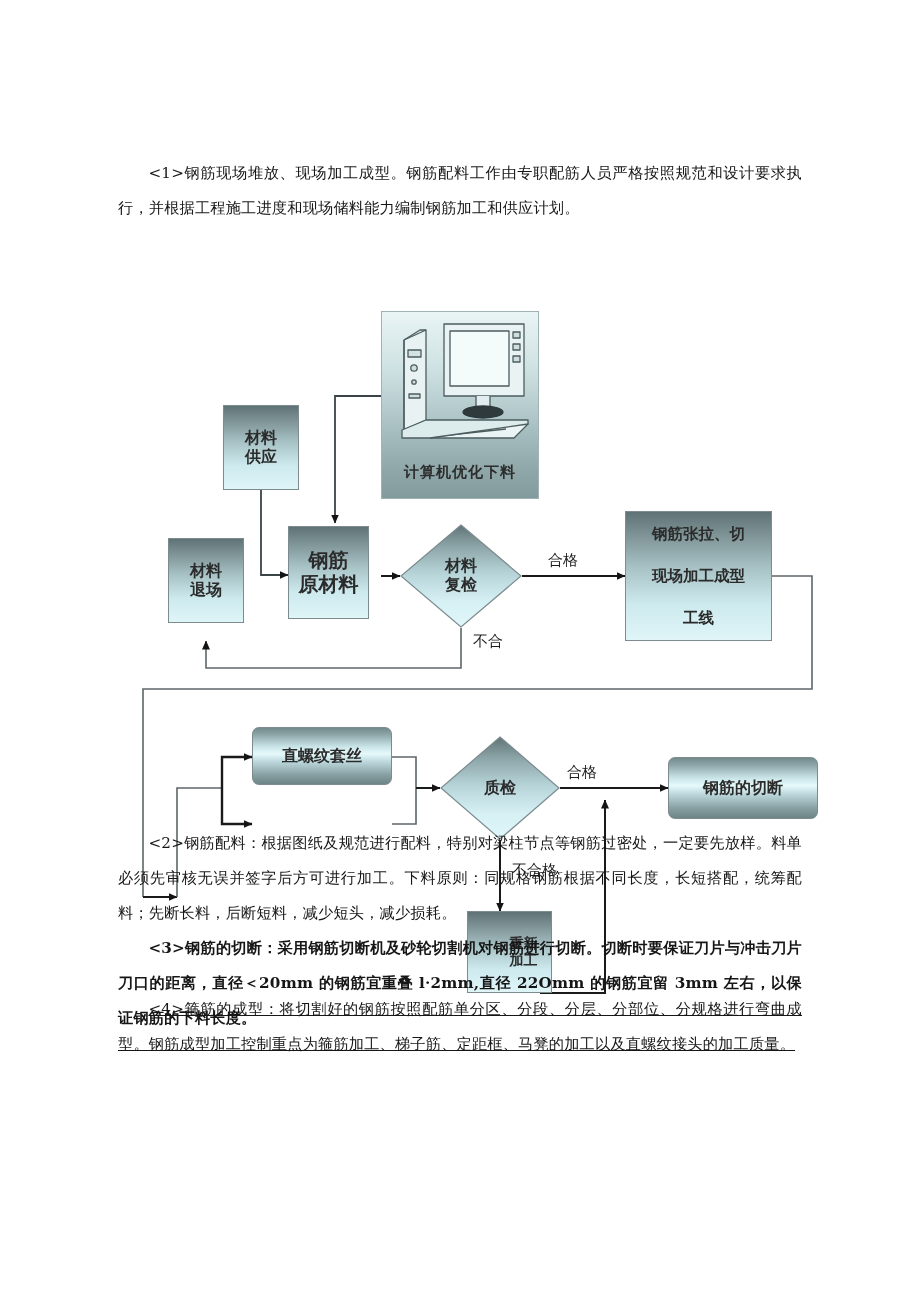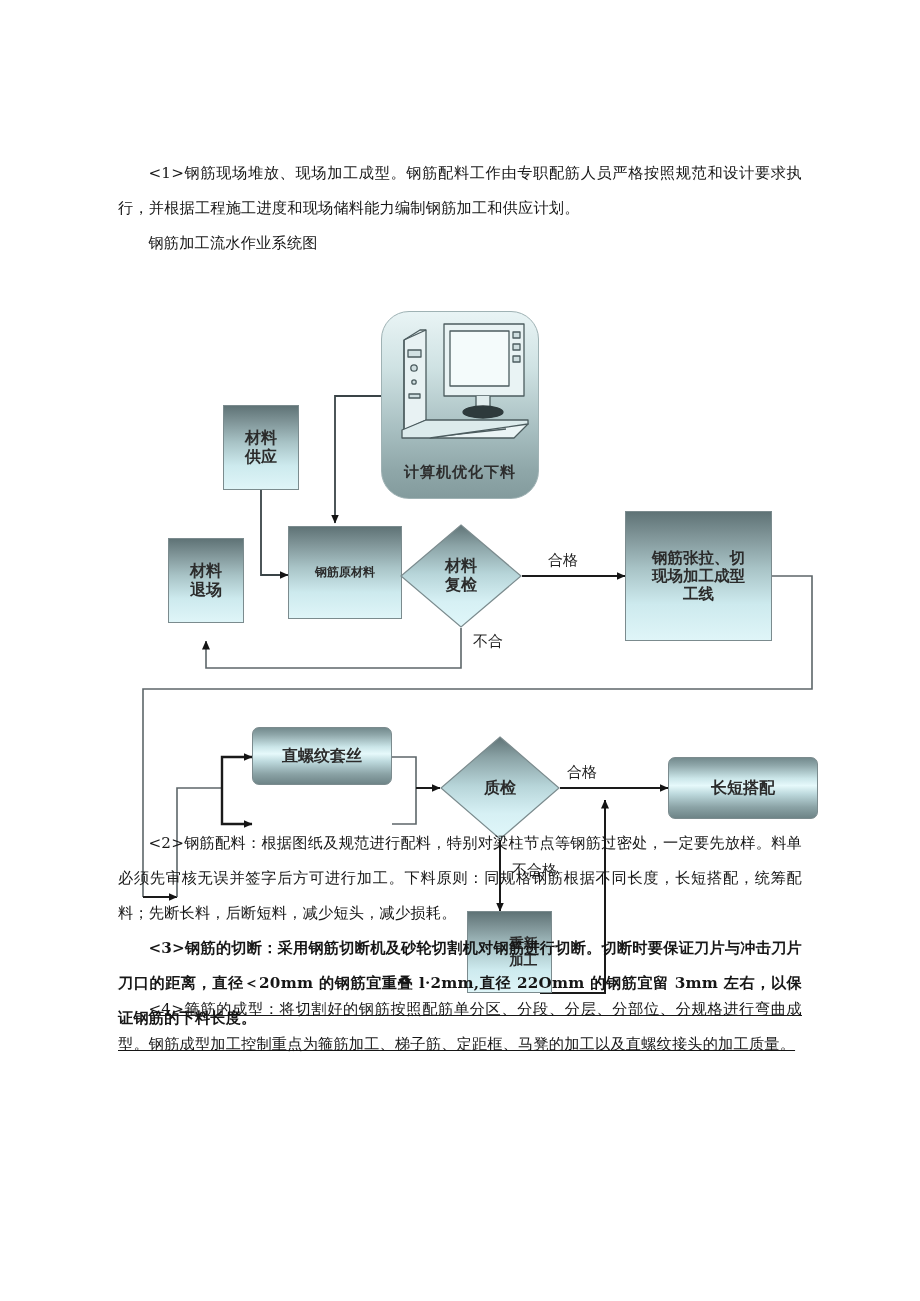--- a/index.html
+++ b/index.html
@@ -114,23 +114,20 @@
 </style>
 </head>
 <body>
 
 <div class="page">
 
   <div class="body-text" style="top:156px;">
     <span class="indent"></span><span>&lt;1&gt;钢筋现场堆放、现场加工成型。钢筋配料工作由专职配筋人员严格按照规范和设计要求执行，并根据工程施工进度和现场储料能力编制钢筋加工和供应计划。</span>
   </div>
 
-  <div class="body-text" style="top:226px;">
-    <span class="indent"></span><span>钢筋加工流水作业系统图</span>
-  </div>
 
   <div id="flowchart">
 
     <svg class="wires" viewBox="0 0 720 530">
       <defs>
         <marker id="ah" markerWidth="9" markerHeight="8" refX="8.5" refY="4" orient="auto" markerUnits="userSpaceOnUse">
           <path d="M0,0 L9,4 L0,8 z" fill="#141414"></path>
         </marker>
         <marker id="ahl" markerWidth="9" markerHeight="8" refX="8.5" refY="4" orient="auto" markerUnits="userSpaceOnUse">
           <path d="M0,0 L9,4 L0,8 z" fill="#141414"></path>
@@ -173,21 +170,21 @@
         <path d="M286,505 L310,505" marker-end="url(#ah)"></path>
 
         <path d="M430,505 L538,505" marker-end="url(#ah)"></path>
 
         <path d="M370,557 L370,628" marker-end="url(#ah)"></path>
 
         <path d="M410,710 L475,710 L475,517" marker-end="url(#ah)"></path>
       </g>
     </svg>
 
-    <div class="img-box" style="left:251px; top:28px; width:158px; height:188px;border-radius:28px;">
+    <div class="img-box" style="left:251px; top:28px; width:158px; height:188px;">
       <svg viewBox="0 0 158 150" style="position:absolute;left:0;top:0;width:158px;height:150px;">
         <g fill="none" stroke="#4c5c5f" stroke-width="1.3" stroke-linejoin="round">
 
           <path d="M22,28 L38,18 L44,18 L44,108 L22,118 Z" fill="#e8f2f3"></path>
           <path d="M22,28 L44,18"></path>
           <path d="M22,28 L22,118"></path>
           <rect x="26" y="38" width="13" height="7" fill="#d3e2e4"></rect>
           <circle cx="32" cy="56" r="3.2" fill="#cfdee0"></circle>
           <circle cx="32" cy="70" r="2.2" fill="#cfdee0"></circle>
           <rect x="27" y="82" width="11" height="4" fill="#cfdee0"></rect>
@@ -214,21 +211,21 @@
     <div class="node" style="left:93px; top:122px; width:76px; height:85px; font-size:16px; flex-direction:column;">
       <span>材料</span>
       <span>供应</span>
     </div>
 
     <div class="node" style="left:38px; top:255px; width:76px; height:85px; font-size:16px; flex-direction:column;">
       <span>材料</span>
       <span>退场</span>
     </div>
 
-    <div class="node" style="left:158px; top:243px; width:114px; height:93px; font-size:12px; flex-direction:row;">
+    <div class="node" style="left:158px; top:243px; width:81px; height:93px; font-size:20px; flex-direction:column;">
       <span>钢筋</span>
       <span>原材料</span>
     </div>
 
     <div class="diamond-wrap" style="left:270px; top:241px; width:122px; height:104px;">
       <svg class="diamond-shape" viewBox="0 0 122 104" preserveAspectRatio="none">
         <defs>
           <linearGradient id="dg1" x1="0" y1="0" x2="0" y2="1">
             <stop offset="0%" stop-color="#5f7376"></stop>
             <stop offset="20%" stop-color="#8ba3a6"></stop>
@@ -238,40 +235,40 @@
           </linearGradient>
         </defs>
         <polygon points="61,1 121,52 61,103 1,52" fill="url(#dg1)" stroke="#7b8b8e" stroke-width="1.2"></polygon>
       </svg>
       <div class="diamond-label" style="font-size:16px; flex-direction:column;">
         <span>材料</span>
         <span>复检</span>
       </div>
     </div>
 
-    <div class="node" style="left:495px; top:228px; width:147px; height:130px; font-size:15.5px; flex-direction:column;">
+    <div class="node" style="left:495px; top:228px; width:147px; height:130px; font-size:15.5px; flex-direction:column;gap:24px;">
       <span>钢筋张拉、切</span>
       <span>现场加工成型</span>
       <span>工线</span>
     </div>
 
     <div class="node pill" style="left:122px; top:444px; width:140px; height:58px; font-size:16px;">
       <span>直螺纹套丝</span>
     </div>
 
 
     <div class="diamond-wrap" style="left:310px; top:453px; width:120px; height:104px;">
       <svg class="diamond-shape" viewBox="0 0 120 104" preserveAspectRatio="none">
         <polygon points="60,1 119,52 60,103 1,52" fill="url(#dg1)" stroke="#7b8b8e" stroke-width="1.2"></polygon>
       </svg>
       <div class="diamond-label" style="font-size:16px;">质检</div>
     </div>
 
     <div class="node pill" style="left:538px; top:474px; width:150px; height:62px; font-size:16px;">
-      <span>长短搭配</span>
+      <span>钢筋的切断</span>
     </div>
 
     <div class="node" style="left:337px; top:628px; width:85px; height:82px; font-size:14px; flex-direction:column;padding-left:28px;">
       <span>重新</span>
       <span>加工</span>
     </div>
 
     <div class="edge-label" style="left:418px; top:268px;">合格</div>
     <div class="edge-label" style="left:343px; top:349px;">不合</div>
     <div class="edge-label" style="left:437px; top:480px;">合格</div>

